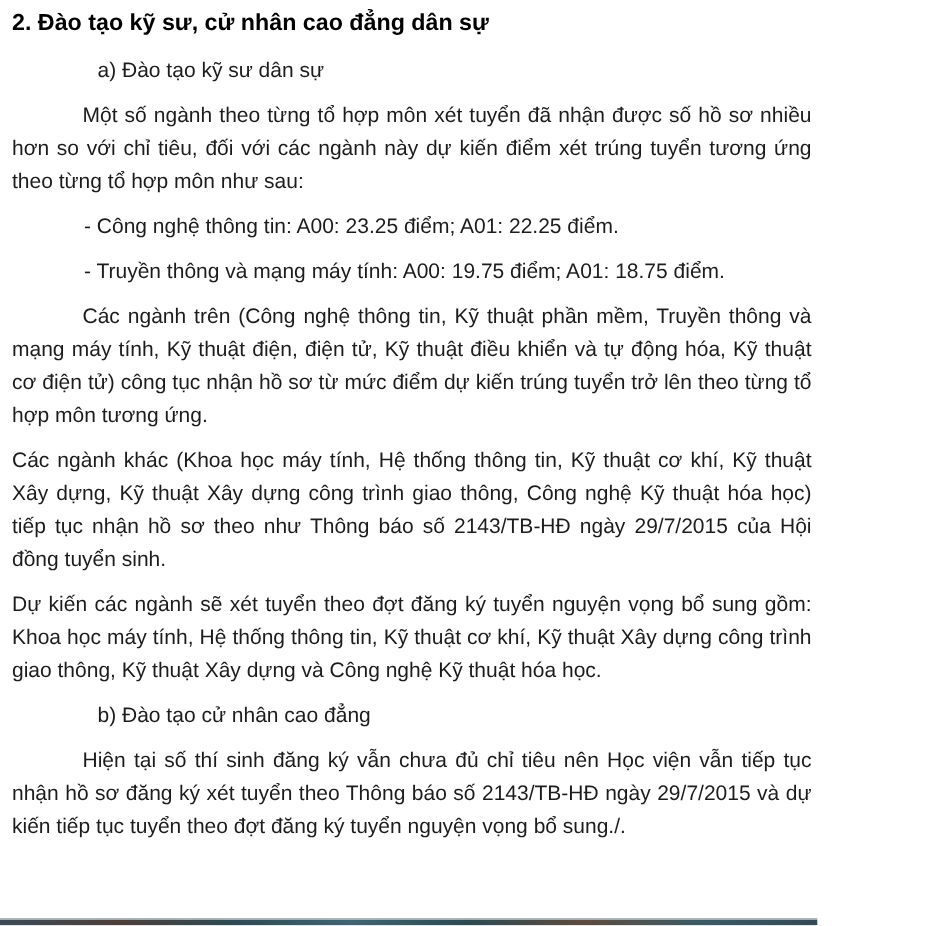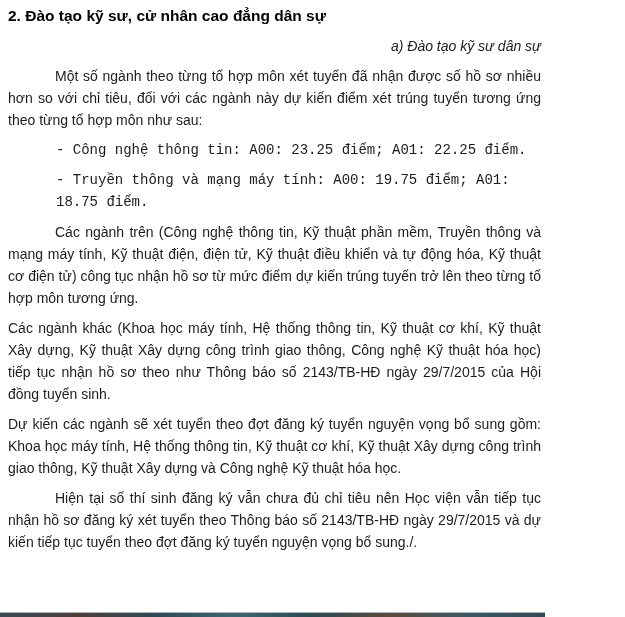--- a/index.html
+++ b/index.html
@@ -21,35 +21,32 @@
     color: #1c1c1c;
   }
   .heading {
     font-size: 15.5px;
     line-height: 22px;
     font-weight: bold;
     color: #000000;
     margin: 0 0 8px 0;
   }
   .sub-title {
-    font-style: italic;
     margin: 8px 0 8px 57px;
-    text-align: right;
   }
   .para {
     text-align: justify;
     margin: 8px 0;
   }
   .indent {
     text-indent: 47px;
   }
   .score-line {
     margin: 8px 0;
     padding-left: 48px;
-    font-family: Liberation Mono, monospace;
   }
   .image-strip {
     position: absolute;
     left: 0;
     right: 0;
     bottom: 0;
     height: 4px;
     border-top: 1px solid #aab6ba;
   }
 </style>
@@ -68,18 +65,19 @@
     <p class="score-line">- Công nghệ thông tin: A00: 23.25 điểm; A01: 22.25 điểm.</p>
     <p class="score-line">- Truyền thông và mạng máy tính: A00: 19.75 điểm; A01: 18.75 điểm.</p>
   </div>
 
   <p class="para indent">Các ngành trên (Công nghệ thông tin, Kỹ thuật phần mềm, Truyền thông và mạng máy tính, Kỹ thuật điện, điện tử, Kỹ thuật điều khiển và tự động hóa, Kỹ thuật cơ điện tử) công tục nhận hồ sơ từ mức điểm dự kiến trúng tuyển trở lên theo từng tổ hợp môn tương ứng.</p>
 
   <p class="para">Các ngành khác (Khoa học máy tính, Hệ thống thông tin, Kỹ thuật cơ khí, Kỹ thuật Xây dựng, Kỹ thuật Xây dựng công trình giao thông, Công nghệ Kỹ thuật hóa học) tiếp tục nhận hồ sơ theo như Thông báo số 2143/TB-HĐ ngày 29/7/2015 của Hội đồng tuyển sinh.</p>
 
   <p class="para">Dự kiến các ngành sẽ xét tuyển theo đợt đăng ký tuyển nguyện vọng bổ sung gồm:  Khoa học máy tính, Hệ thống thông tin, Kỹ thuật cơ khí, Kỹ thuật Xây dựng công trình giao thông, Kỹ thuật Xây dựng và Công nghệ Kỹ thuật hóa học.</p>
 
+  <div class="sub-title">b) Đào tạo cử nhân cao đẳng</div>
 
   <p class="para indent">Hiện tại số thí sinh đăng ký vẫn chưa đủ chỉ tiêu nên Học viện vẫn tiếp tục nhận hồ sơ đăng ký xét tuyển theo Thông báo số 2143/TB-HĐ ngày 29/7/2015 và dự kiến tiếp tục tuyển theo đợt đăng ký tuyển nguyện vọng bổ sung./.</p>
 
   <div class="image-strip" style="background: linear-gradient(90deg, rgb(58, 74, 86), rgb(77, 63, 58), rgb(46, 74, 84), rgb(63, 101, 114), rgb(44, 74, 82), rgb(93, 74, 62), rgb(58, 90, 100), rgb(51, 74, 84));"></div>
 
 </div>
 
 </body></html>

